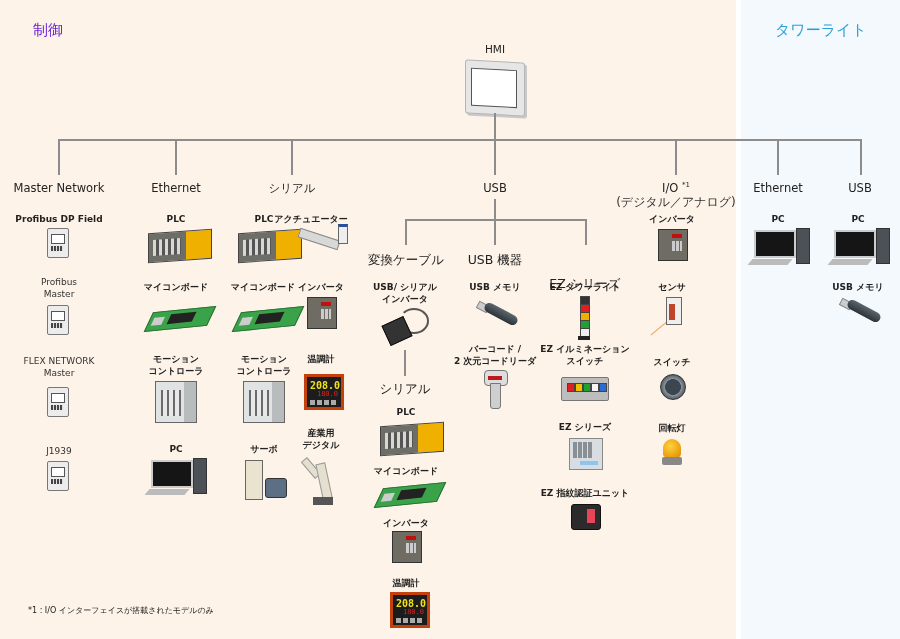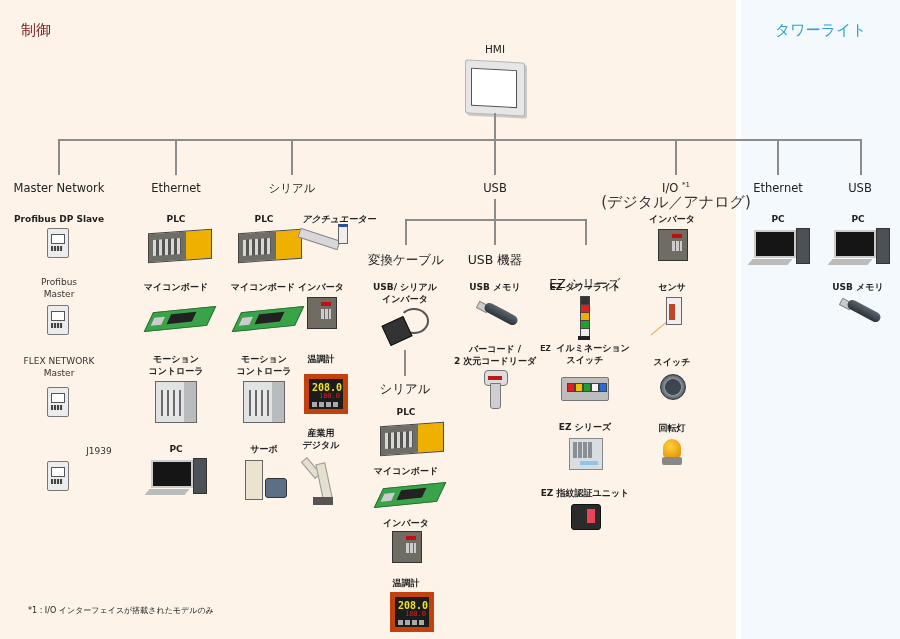--- a/index.html
+++ b/index.html
@@ -32,21 +32,21 @@
   .pc-icon{width:62px;height:40px;}
   .pc-icon .mon{position:absolute;left:4px;top:2px;width:38px;height:24px;background:#151515;border:2px solid #ccc;}
   .pc-icon .tower{position:absolute;left:46px;top:0;width:12px;height:34px;background:#4b5156;border:1px solid #333;}
   .pc-icon .kb{position:absolute;left:0;top:31px;width:40px;height:6px;background:#bbb;transform:skewX(-40deg);}
   .actuator-icon{width:50px;height:20px;}
   .actuator-icon .rail{position:absolute;left:0;top:6px;width:40px;height:8px;background:#d8d8d8;border:1px solid #888;transform:rotate(18deg);}
   .actuator-icon .drv{position:absolute;left:40px;top:-4px;width:8px;height:16px;background:#eee;border:1px solid #666;border-top:3px solid #2a4f9b;}
   .inverter-icon{width:28px;height:30px;background:#6f6d63;border:1px solid #333;}
   .inverter-icon:before{content:"";position:absolute;left:13px;top:4px;width:10px;height:4px;background:#c01010;}
   .inverter-icon:after{content:"";position:absolute;left:13px;top:11px;width:10px;height:10px;background:repeating-linear-gradient(90deg,#ccc 0 3px,#6f6d63 3px 4px);}
-  .temp-icon{width:34px;height:30px;background:#1c1c1c;border:5px solid #c2410c;text-decoration:underline;}
+  .temp-icon{width:34px;height:30px;background:#1c1c1c;border:3px solid #c2410c;text-decoration:underline;}
   .temp-icon .v1{position:absolute;left:3px;top:3px;font-size:10px;color:#f0e020;font-weight:bold;font-family:"DejaVu Sans Mono",monospace;}
   .temp-icon .v2{position:absolute;right:3px;top:13px;font-size:7px;color:#e02020;font-family:"DejaVu Sans Mono",monospace;}
   .temp-icon:after{content:"";position:absolute;left:3px;bottom:2px;width:28px;height:5px;background:repeating-linear-gradient(90deg,#aaa 0 5px,#1c1c1c 5px 7px);}
   .servo-icon{width:44px;height:40px;}
   .servo-icon .amp{position:absolute;left:0;top:0;width:16px;height:38px;background:#e9e3cf;border:1px solid #666;}
   .servo-icon .mot{position:absolute;left:20px;top:18px;width:20px;height:18px;background:#5d6f85;border:1px solid #333;border-radius:3px;}
   .robot-icon{width:34px;height:52px;}
   .robot-icon .base{position:absolute;left:8px;top:42px;width:20px;height:8px;background:#555;}
   .robot-icon .arm{position:absolute;left:14px;top:8px;width:8px;height:34px;background:#e4dfcf;border:1px solid #999;transform:rotate(-12deg);}
   .robot-icon .arm2{position:absolute;left:2px;top:2px;width:6px;height:20px;background:#e4dfcf;border:1px solid #999;transform:rotate(-40deg);}
@@ -83,21 +83,21 @@
   .rotlamp-icon{width:20px;height:30px;}
   .rotlamp-icon .dome{position:absolute;left:1px;top:2px;width:18px;height:18px;background:radial-gradient(circle at 40% 40%,#ffd23c,#e08a00);border-radius:50% 50% 20% 20%;}
   .rotlamp-icon .bs{position:absolute;left:0;top:20px;width:20px;height:8px;background:#888;border-radius:2px;}
 </style>
 </head>
 <body>
 
 <div class="panel" id="panel-control"></div>
 <div class="panel" id="panel-maint"></div>
 
-<div class="section-title" style="left:21px;top:21px;color:#7f1d1d;">制御</div>
+<div class="section-title" style="left:33px;top:21px;color:#6d28d9;">制御</div>
 <div class="section-title" style="left:775px;top:21px;color:#2aa0d8;">タワーライト</div>
 
 <div class="lbl" style="left:495px;top:43px;font-size:10.5px;">HMI</div>
 <div class="dev hmi-icon" style="left:465px;top:61px;">
     <div class="scr"></div>
   </div>
 
 <div class="line" style="left:494px;top:113px;width:2px;height:62px;"></div>
 <div class="line" style="left:58px;top:139px;width:803px;height:2px;"></div>
 <div class="line" style="left:58px;top:139px;width:2px;height:36px;"></div>
@@ -111,57 +111,57 @@
 <div class="line" style="left:405px;top:219px;width:2px;height:26px;"></div>
 <div class="line" style="left:494px;top:219px;width:2px;height:26px;"></div>
 <div class="line" style="left:585px;top:219px;width:2px;height:26px;"></div>
 <div class="line" style="left:404px;top:350px;width:2px;height:26px;"></div>
 
 <div class="cat" style="left:59px;top:181px;">Master Network</div>
 <div class="cat" style="left:176px;top:181px;">Ethernet</div>
 <div class="cat" style="left:292px;top:181px;">シリアル</div>
 <div class="cat" style="left:495px;top:181px;">USB</div>
 <div class="cat" style="left:676px;top:181px;"><span>I/O</span> <sup style="font-size:7px;">*1</sup></div>
-<div class="lbl thin" style="left:676px;top:196px;font-size:15px;">(デジタル／アナログ)</div>
+<div class="lbl thin" style="left:676px;top:196px;font-size:12px;">(デジタル／アナログ)</div>
 <div class="cat" style="left:778px;top:181px;">Ethernet</div>
 <div class="cat" style="left:860px;top:181px;">USB</div>
 
 <div class="sub" style="left:406px;top:252px;">変換ケーブル</div>
 <div class="sub" style="left:495px;top:252px;">USB 機器</div>
 <div class="sub" style="left:585px;top:252px;margin-top:24px;">EZ シリーズ</div>
 <div class="sub" style="left:405px;top:381px;">シリアル</div>
 
-<div class="lbl bold" style="left:59px;top:213px;">Profibus DP Slave</div>
+<div class="lbl bold" style="left:59px;top:213px;">Profibus DP Field</div>
 <div class="dev fieldbus-icon" style="left:47px;top:228px;"></div>
 <div class="lbl thin" style="left:59px;top:276px;white-space:pre;">Profibus
 Master</div>
 <div class="dev fieldbus-icon" style="left:47px;top:305px;"></div>
 <div class="lbl thin" style="left:59px;top:355px;white-space:pre;">FLEX NETWORK
 Master</div>
 <div class="dev fieldbus-icon" style="left:47px;top:387px;"></div>
-<div class="lbl thin" style="left:59px;top:445px;margin-left:40px;">J1939</div>
+<div class="lbl thin" style="left:59px;top:445px;">J1939</div>
 <div class="dev fieldbus-icon" style="left:47px;top:461px;"></div>
 
 <div class="lbl bold" style="left:176px;top:213px;">PLC</div>
 <div class="dev plc-icon" style="left:148px;top:231px;"></div>
 <div class="lbl bold" style="left:176px;top:281px;">マイコンボード</div>
 <div class="dev board-icon" style="left:150px;top:309px;"></div>
 <div class="lbl bold" style="left:176px;top:353px;white-space:pre;">モーション
 コントローラ</div>
 <div class="dev motion-icon" style="left:155px;top:381px;"></div>
 <div class="lbl bold" style="left:176px;top:443px;">PC</div>
 <div class="dev pc-icon" style="left:147px;top:458px;">
     <div class="mon"></div>
     <div class="tower"></div>
     <div class="kb"></div>
   </div>
 
 <div class="lbl bold" style="left:264px;top:213px;">PLC</div>
 <div class="dev plc-icon" style="left:238px;top:231px;"></div>
-<div class="lbl bold" style="left:339px;top:213px;font-style:italic;">アクチュエーター</div>
+<div class="lbl bold" style="left:311px;top:213px;">アクチュエーター</div>
 <div class="dev actuator-icon" style="left:298px;top:228px;">
     <div class="rail"></div>
     <div class="drv"></div>
   </div>
 <div class="lbl bold" style="left:263px;top:281px;">マイコンボード</div>
 <div class="dev board-icon" style="left:238px;top:309px;"></div>
 <div class="lbl bold" style="left:321px;top:281px;">インバータ</div>
 <div class="dev inverter-icon" style="left:307px;top:297px;"></div>
 <div class="lbl bold" style="left:264px;top:353px;white-space:pre;">モーション
 コントローラ</div>
@@ -216,21 +216,21 @@
 
 <div class="lbl bold" style="left:585px;top:281px;">EZ タワーライト</div>
 <div class="dev tower-icon" style="left:578px;top:296px;">
     <div class="seg s0"></div>
     <div class="seg s1"></div>
     <div class="seg s2"></div>
     <div class="seg s3"></div>
     <div class="seg s4"></div>
     <div class="bs"></div>
   </div>
-<div class="lbl bold" style="left:585px;top:343px;white-space:pre;font-family:Liberation Mono, monospace;">EZ イルミネーション
+<div class="lbl bold" style="left:585px;top:343px;white-space:pre;">EZ イルミネーション
 スイッチ</div>
 <div class="dev illum-icon" style="left:561px;top:377px;">
     <span style="left:5px;background:#e02020;"></span>
     <span style="left:13px;background:#f0c000;"></span>
     <span style="left:21px;background:#20a030;"></span>
     <span style="left:29px;background:#f5f5f5;"></span>
     <span style="left:37px;background:#2a6cd0;"></span>
   </div>
 <div class="lbl bold" style="left:585px;top:421px;">EZ シリーズ</div>
 <div class="dev keypad-icon" style="left:569px;top:438px;"></div>

